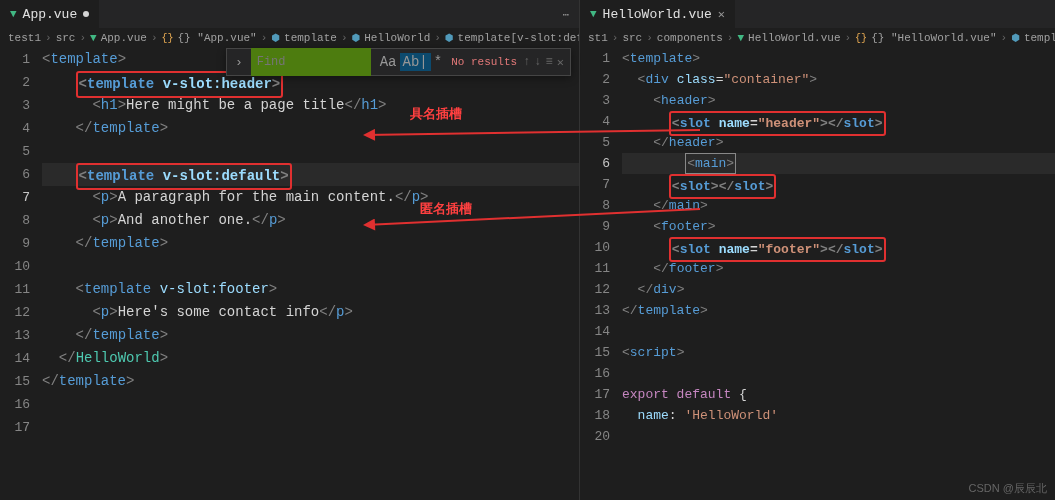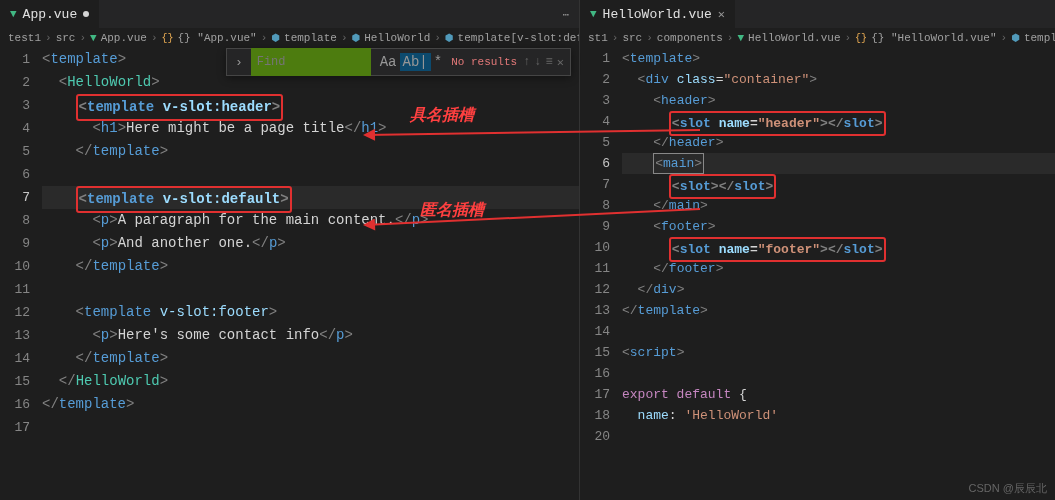--- a/index.html
+++ b/index.html
@@ -40,22 +40,22 @@
 .pane.right .gutter .ln { height:21px; line-height:21px; }
 .tg { color:#808080; }
 .el { color:#569cd6; }
 .cmp { color:#4ec9b0; }
 .at { color:#9cdcfe; }
 .st { color:#ce9178; }
 .pn { color:#d4d4d4; }
 .kw { color:#c586c0; }
 .txt { color:#d4d4d4; }
 .hlbox { border:2px solid #e03030; border-radius:3px; padding:0 1px; display:inline-block;font-weight:bold; }
-.cursor-box { border:1px solid #888; padding:2px 1px; }
-.annotation { position:absolute; color:#ff4040; font-size:16px; font-weight:bold; font-family:"Microsoft YaHei",sans-serif; z-index:5;font-style:italic; }
+.cursor-box { border:1px solid #888; padding:2px 1px;margin-left:32px; }
+.annotation { position:absolute; color:#ff4040; font-size:13px; font-weight:bold; font-family:"Microsoft YaHei",sans-serif; z-index:5; }
 .arrow { position:absolute; z-index:4; pointer-events:none; }
 .watermark { position:absolute; bottom:4px; right:8px; color:#666; font-size:11px; font-family:sans-serif; }
 </style>
 </head>
 <body>
 
 <div class="panes">
 
 <div class="pane left">
   <div class="tabs">
@@ -119,21 +119,20 @@
           <div class="ln">11</div>
           <div class="ln">12</div>
           <div class="ln">13</div>
           <div class="ln">14</div>
           <div class="ln">15</div>
           <div class="ln">16</div>
           <div class="ln">17</div>
     </div>
     <div class="code">
 <div class="line"><span class="tg">&lt;</span><span class="el">template</span><span class="tg">&gt;</span></div>
-<div class="line">  <span class="tg">&lt;</span><span class="cmp">HelloWorld</span><span class="tg">&gt;</span></div>
 <div class="line">    <span class="hlbox"><span class="tg">&lt;</span><span class="el">template</span> <span class="at">v-slot:header</span><span class="tg">&gt;</span></span></div>
 <div class="line">      <span class="tg">&lt;</span><span class="el">h1</span><span class="tg">&gt;</span><span class="txt">Here might be a page title</span><span class="tg">&lt;/</span><span class="el">h1</span><span class="tg">&gt;</span></div>
 <div class="line">    <span class="tg">&lt;/</span><span class="el">template</span><span class="tg">&gt;</span></div>
 <div class="line"></div>
 <div class="line cur">    <span class="hlbox"><span class="tg">&lt;</span><span class="el">template</span> <span class="at">v-slot:default</span><span class="tg">&gt;</span></span></div>
 <div class="line">      <span class="tg">&lt;</span><span class="el">p</span><span class="tg">&gt;</span><span class="txt">A paragraph for the main content.</span><span class="tg">&lt;/</span><span class="el">p</span><span class="tg">&gt;</span></div>
 <div class="line">      <span class="tg">&lt;</span><span class="el">p</span><span class="tg">&gt;</span><span class="txt">And another one.</span><span class="tg">&lt;/</span><span class="el">p</span><span class="tg">&gt;</span></div>
 <div class="line">    <span class="tg">&lt;/</span><span class="el">template</span><span class="tg">&gt;</span></div>
 <div class="line"></div>
 <div class="line">    <span class="tg">&lt;</span><span class="el">template</span> <span class="at">v-slot:footer</span><span class="tg">&gt;</span></div>

